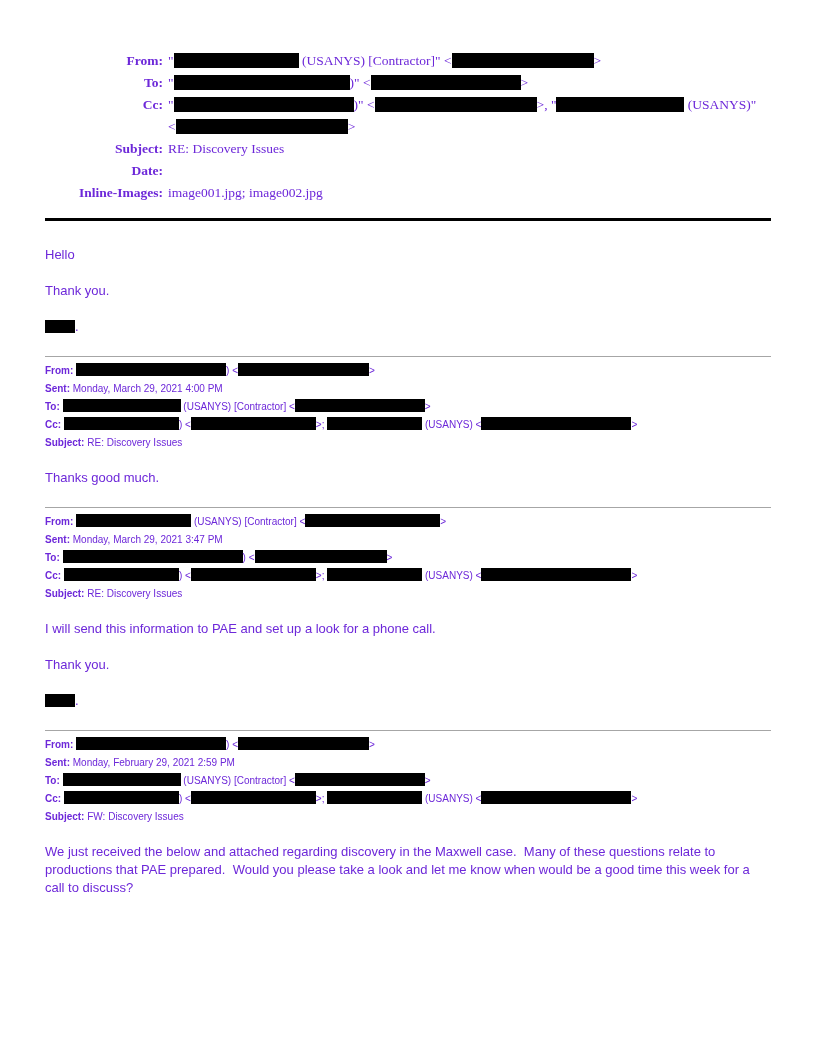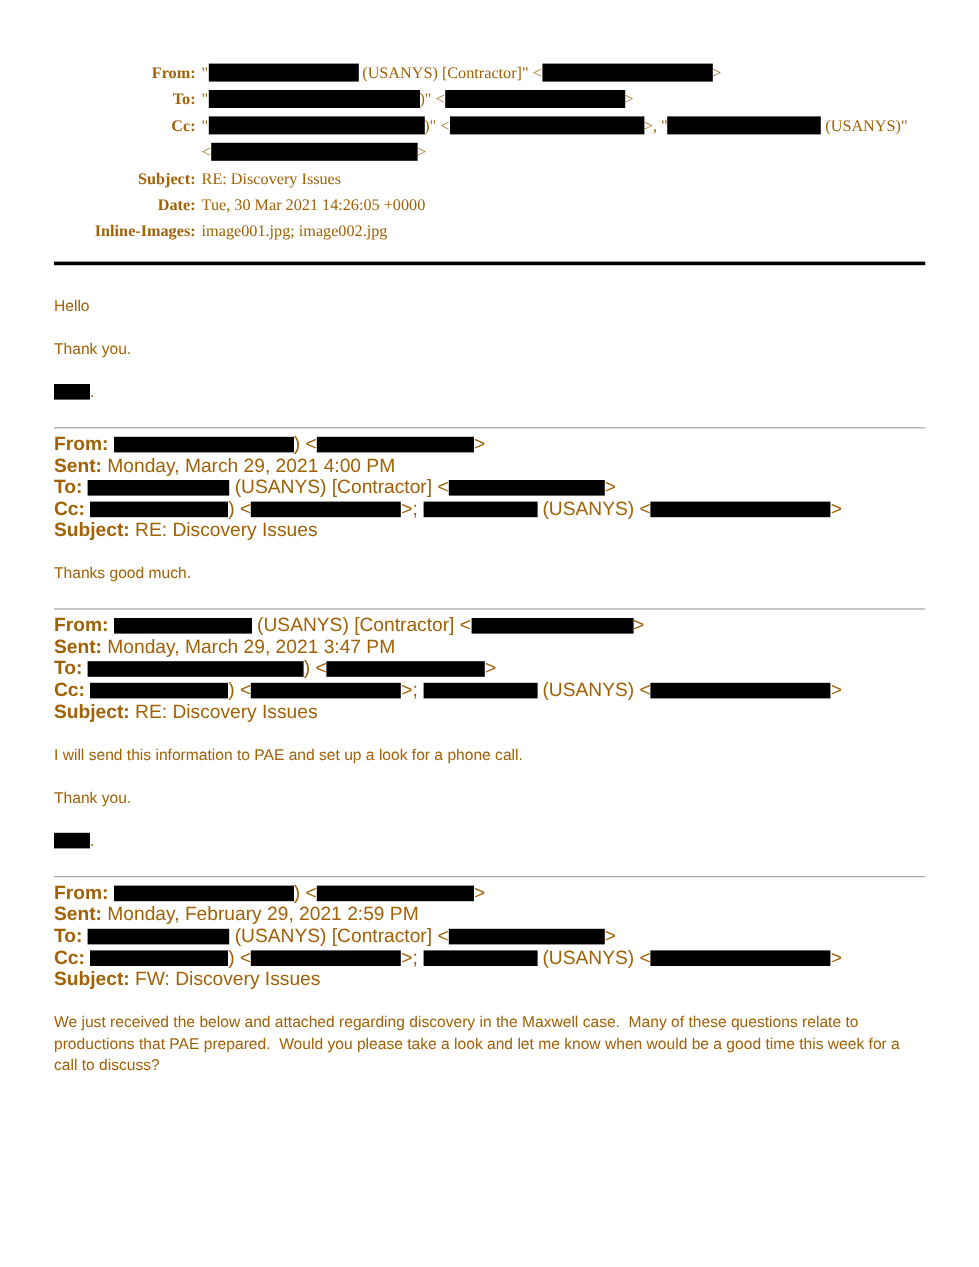--- a/index.html
+++ b/index.html
@@ -2,21 +2,21 @@
 <html><head>
 <meta charset="utf-8">
 <style>
   html, body { margin: 0; padding: 0; background: #ffffff; }
   .page {
     position: relative;
     width: 816px;
     height: 1056px;
     background: var(--page-bg, #fff);
     font-family: "Liberation Sans", sans-serif;
-    color: #a16207;
+    color: #6d28d9;
     overflow: hidden;
   }
   .content { padding: 50px 45px 0 45px; }
 
   
   .email-header {
     font-family: "Liberation Serif", serif;
     font-size: 13.5px;
   }
   .hdr-row { display: flex; line-height: 22px; }
@@ -57,21 +57,21 @@
     font-size: 13px;
     white-space: pre-wrap;
   }
 
   
   .quoted {
     border-top: 1px solid var(--separator, #a6a6a6);
     padding-top: 5px;
     margin-top: 20px;
   }
-  .q-hdr-row { line-height: 18px; font-size: 16px; white-space: pre-wrap; }
+  .q-hdr-row { line-height: 18px; font-size: 10px; white-space: pre-wrap; }
   .q-label { font-weight: bold; }
   .q-body { margin-top: 17px; }
 </style>
 </head>
 <body>
 
 <div class="page" style="--redaction: #000000; --rule: #000000; --separator: #a6a6a6; --page-bg: #ffffff;">
   <div class="content">
 
     <div class="email-header" id="email-header">
@@ -90,21 +90,20 @@
         <div class="hdr-row">
           <div class="hdr-label"></div>
           <div class="hdr-value"><span class="seg-text">&lt;</span><span class="red" style="width: 172px;"></span><span class="seg-text">&gt;</span></div>
         </div>
         <div class="hdr-row">
           <div class="hdr-label">Subject:</div>
           <div class="hdr-value"><span class="seg-text">RE: Discovery Issues</span></div>
         </div>
         <div class="hdr-row">
           <div class="hdr-label">Date:</div>
-          <div class="hdr-value"><span class="seg-text">Tue, 30 Mar 2021 14:26:05 +0000</span></div>
         </div>
         <div class="hdr-row">
           <div class="hdr-label">Inline-Images:</div>
           <div class="hdr-value"><span class="seg-text">image001.jpg; image002.jpg</span></div>
         </div>
       </div>
 
     <div class="rule"></div>
 
     <div class="msg" id="top-message">

